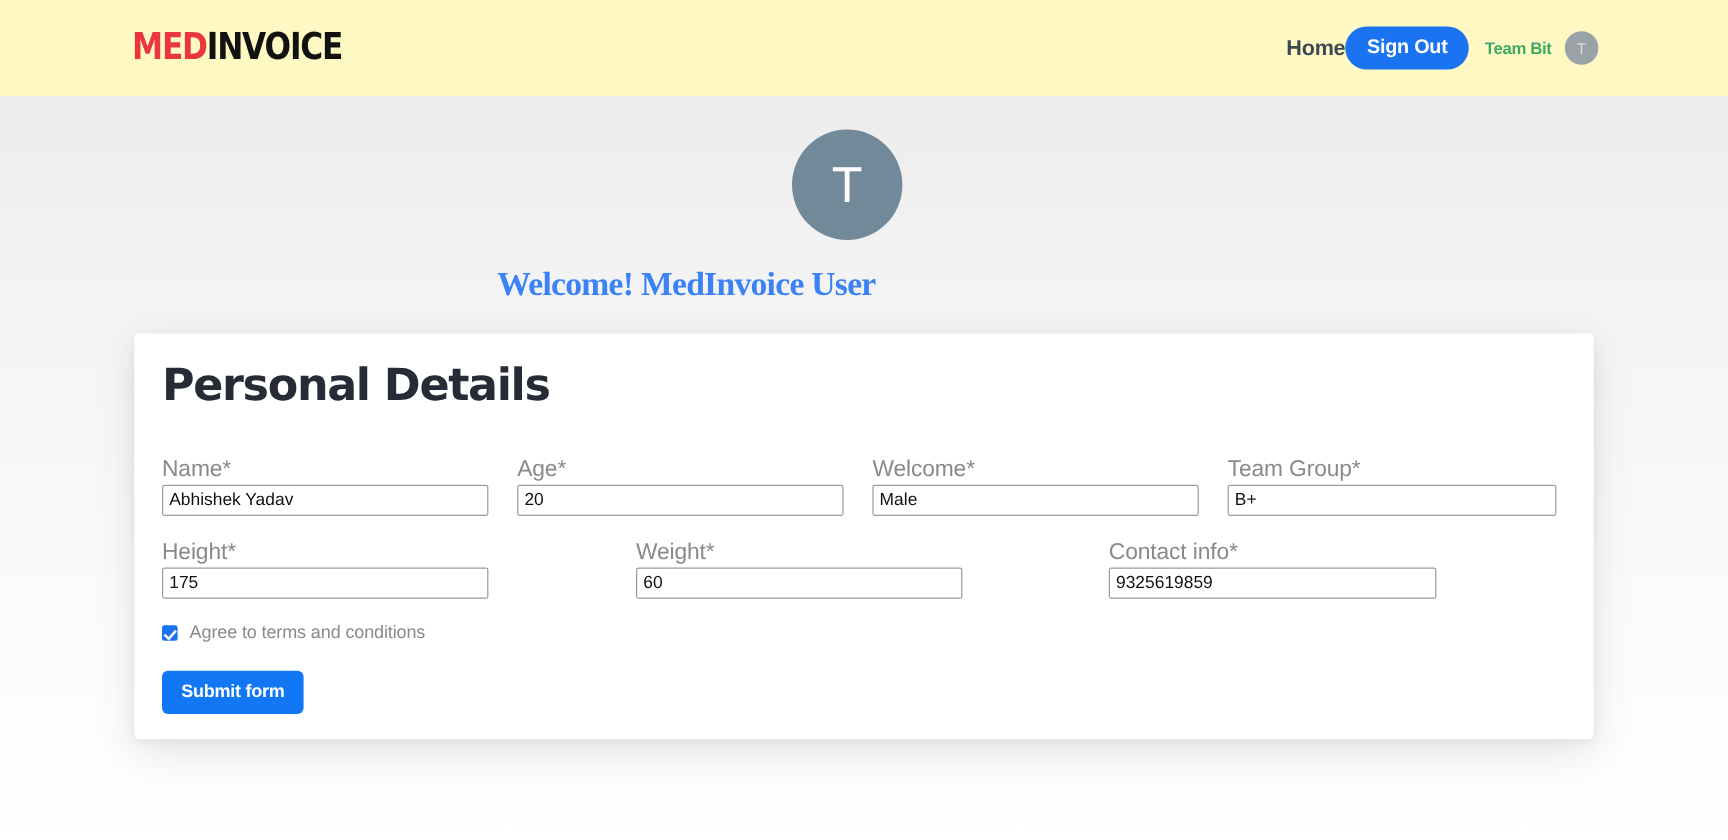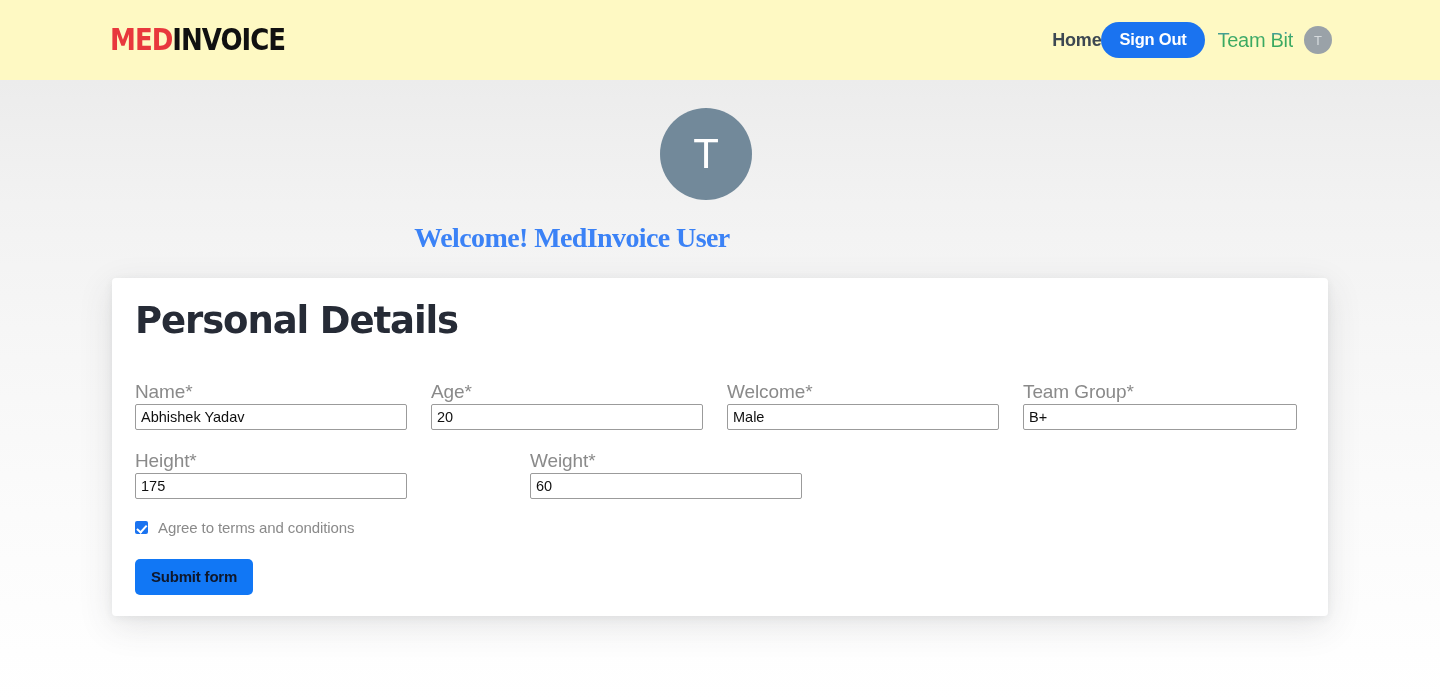--- a/index.html
+++ b/index.html
@@ -75,22 +75,22 @@
     letter-spacing: -0.2px;
     border: none;
     border-radius: 20px;
     padding: 9px 18px 10px 18px;
     cursor: pointer;
     font-family: "Liberation Sans", sans-serif;
     line-height: 1;
   }
   .nav-teamname {
     margin-left: 13px;
-    font-size: 20px;
-    font-weight: 400;
+    font-size: 14px;
+    font-weight: 700;
     letter-spacing: -0.3px;
     color: #3aa665;
     background: linear-gradient(180deg,#4a90c8 0%, #3cab62 38%, #36a55e 100%);
     -webkit-background-clip: text;
     background-clip: text;
     -webkit-text-fill-color: transparent;
   }
   .nav-avatar {
     margin-left: 11px;
     width: 28px; height: 28px;
@@ -223,21 +223,21 @@
     font-size: 15px;
     color: #8a8a8a;
     letter-spacing: -0.1px;
   }
 
   
   .btn-submit {
     position: absolute;
     left: 23px; top: 281px;
     background: #1177f5;
-    color: #0f172a;
+    color: #ffffff;
     border: none;
     border-radius: 5px;
     padding: 10px 16px 11px 16px;
     font-size: 15px;
     font-weight: 700;
     letter-spacing: -0.2px;
     font-family: "Liberation Sans", sans-serif;
     cursor: pointer;
     line-height: 1;
   }
@@ -294,20 +294,24 @@
     <div class="field f-height">
       <label class="field-label">Height*</label>
       <input class="field-input" type="text" value="175" style="">
     </div>
 
     <div class="field f-weight">
       <label class="field-label">Weight*</label>
       <input class="field-input" type="text" value="60" style="">
     </div>
 
+    <div class="field f-contact">
+      <label class="field-label">Contact info*</label>
+      <input class="field-input" type="text" value="9325619859" style="">
+    </div>
 
     <div class="terms">
       <span class="checkbox"></span>
       <span class="terms-label">Agree to terms and conditions</span>
     </div>
 
     <button class="btn-submit">Submit form</button>
 
   </div>
 

